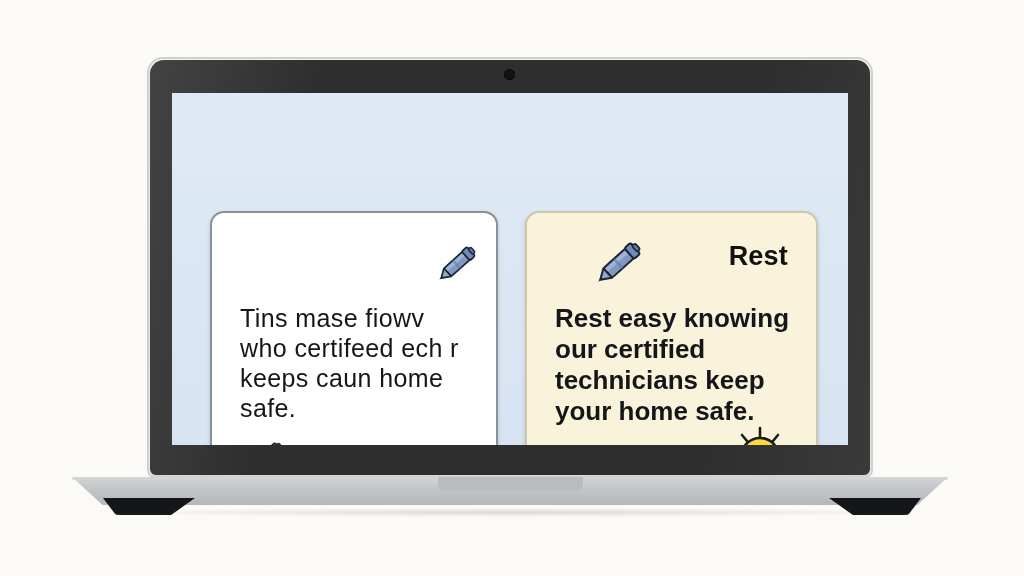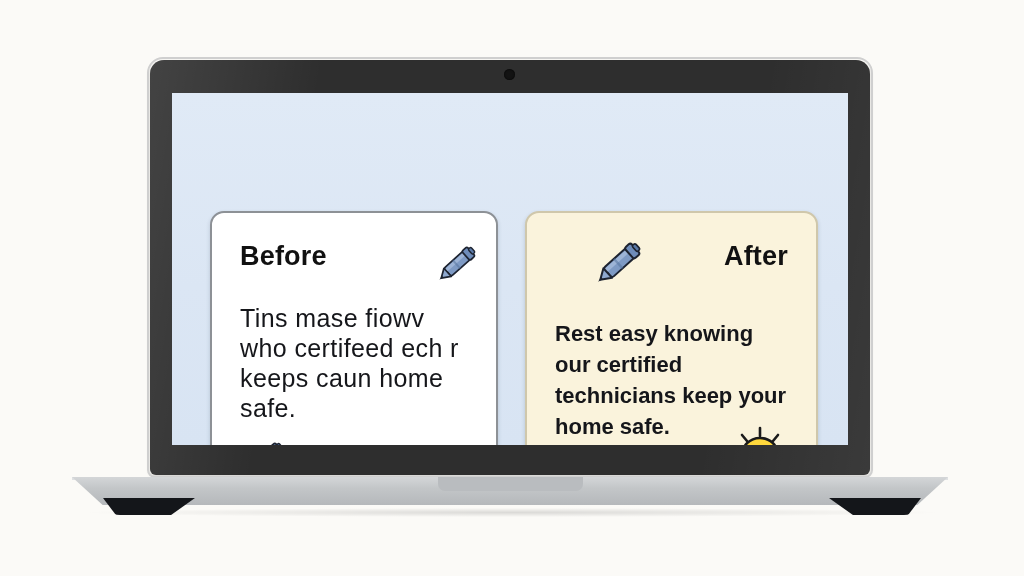--- a/index.html
+++ b/index.html
@@ -85,21 +85,21 @@
     position:absolute;top:28px;
     font-weight:bold;font-size:27px;color:#111;letter-spacing:.2px;
   }
   .card-before .card-title{left:28px;}
   .card-after .card-title{right:28px;}
 
   .card-body{
     position:absolute;left:28px;right:22px;top:90px;
     font-size:25px;line-height:30px;color:#15161a;
   }
-  .card-after .card-body{font-size:22px;line-height:31px;font-weight:bold;margin-top:15px;}
+  .card-after .card-body{font-size:26px;line-height:31px;font-weight:bold;}
   .card-before .card-body{letter-spacing:.4px;}
 
   
   .pen{position:absolute;}
   .pen-a{left:218px;top:22px;}
   .pen-b{left:26px;top:218px;}
   .pen-c{left:60px;top:16px;}
 
   
   .bulb{position:absolute;left:196px;top:208px;}
@@ -111,21 +111,20 @@
 
   <div class="laptop-lid">
     <div class="lid-edge"></div>
     <div class="lid-hilite"></div>
   </div>
   <div class="webcam"></div>
 
   <div class="screen">
 
     <div class="card card-before">
-      <div class="card-title">Before</div>
 
       <span class="pen pen-a">
         <svg width="56" height="56" viewBox="0 0 56 56">
           <g transform="rotate(-42 28 28)">
             <rect x="14" y="22.5" width="26" height="11" rx="2.2" fill="#7e9ac4" stroke="#1d2330" stroke-width="1.7"></rect>
             <rect x="14" y="23.8" width="26" height="3.4" fill="#9db4d6"></rect>
             <rect x="38.5" y="21.8" width="7" height="12.4" rx="2" fill="#6e8cba" stroke="#1d2330" stroke-width="1.7"></rect>
             <rect x="44.5" y="24.6" width="3.6" height="6.8" rx="1.4" fill="#5b7aa8" stroke="#1d2330" stroke-width="1.4"></rect>
             <path d="M14 22.5 L5.5 28 L14 33.5 Z" fill="#8fa9cf" stroke="#1d2330" stroke-width="1.7" stroke-linejoin="round"></path>
             <path d="M7.5 26.8 L3 28 L7.5 29.2 Z" fill="#1d2330"></path>
@@ -145,21 +144,21 @@
             <rect x="44.5" y="24.6" width="3.6" height="6.8" rx="1.4" fill="#5b7aa8" stroke="#1d2330" stroke-width="1.4"></rect>
             <path d="M14 22.5 L5.5 28 L14 33.5 Z" fill="#8fa9cf" stroke="#1d2330" stroke-width="1.7" stroke-linejoin="round"></path>
             <path d="M7.5 26.8 L3 28 L7.5 29.2 Z" fill="#1d2330"></path>
             <rect x="25" y="22.5" width="2" height="11" fill="#55749f" opacity=".55"></rect>
           </g>
         </svg>
       </span>
     </div>
 
     <div class="card card-after">
-      <div class="card-title">After</div>
+      <div class="card-title">Rest</div>
 
       <span class="pen pen-c">
         <svg width="66" height="66" viewBox="0 0 56 56">
           <g transform="rotate(-42 28 28)">
             <rect x="14" y="22.5" width="26" height="11" rx="2.2" fill="#7e9ac4" stroke="#1d2330" stroke-width="1.7"></rect>
             <rect x="14" y="23.8" width="26" height="3.4" fill="#9db4d6"></rect>
             <rect x="38.5" y="21.8" width="7" height="12.4" rx="2" fill="#6e8cba" stroke="#1d2330" stroke-width="1.7"></rect>
             <rect x="44.5" y="24.6" width="3.6" height="6.8" rx="1.4" fill="#5b7aa8" stroke="#1d2330" stroke-width="1.4"></rect>
             <path d="M14 22.5 L5.5 28 L14 33.5 Z" fill="#8fa9cf" stroke="#1d2330" stroke-width="1.7" stroke-linejoin="round"></path>
             <path d="M7.5 26.8 L3 28 L7.5 29.2 Z" fill="#1d2330"></path>

